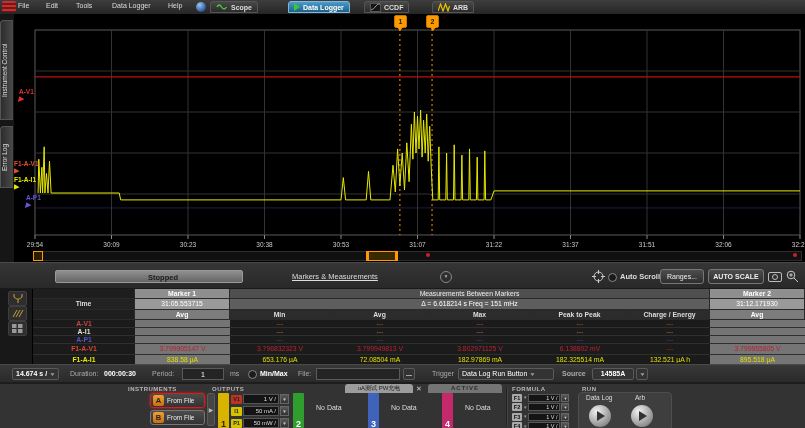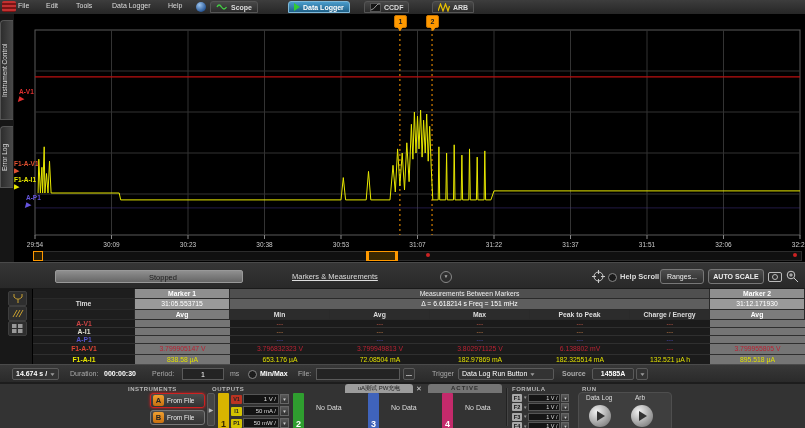--- a/index.html
+++ b/index.html
@@ -36,21 +36,21 @@
   .scroll-track{position:absolute;left:21px;top:237px;width:765px;height:8px;background:#101010;border:1px solid #2c2c2c;}
   .scroll-handle{position:absolute;left:352px;top:237px;width:26px;height:8px;background:#3a2800;
                  border:1px solid #ff9900;border-left:3px solid #ff9900;border-right:3px solid #ff9900;}
   .scroll-home{position:absolute;left:19px;top:237px;width:8px;height:8px;border:1px solid #ff9900;background:#2a1d00;}
   .tl-dot{position:absolute;width:4px;height:4px;border-radius:50%;background:#cc2222;}
 
   
   .ctoolbar{position:absolute;left:0;top:262px;width:805px;height:27px;background:linear-gradient(#353535,#292929);
             border-top:1px solid #4a4a4a;border-bottom:1px solid #1a1a1a;box-sizing:border-box;}
   .stopped-btn{position:absolute;left:55px;top:7px;width:188px;height:13px;border-radius:2px;
-               background:linear-gradient(#8f8f8f,#666);color:#1c1c1c;font-size:7.5px;font-weight:normal;
+               background:linear-gradient(#8f8f8f,#666);color:#1c1c1c;font-size:7.5px;font-weight:bold;
                text-align:center;line-height:13px;border:1px solid #999;box-sizing:border-box;padding-left:28px;}
   .mm-label{position:absolute;left:292px;top:9px;font-size:7.5px;color:#ddd;text-decoration:underline;}
   .mm-collapse{position:absolute;left:440px;top:8px;width:10px;height:10px;border:1px solid #888;border-radius:50%;
                font-size:5px;color:#aaa;text-align:center;line-height:9px;}
   .tbtn{position:absolute;top:6px;height:15px;border:1px solid #777;border-radius:3px;box-sizing:border-box;
         background:linear-gradient(#4d4d4d,#2e2e2e);color:#eee;font-size:7px;text-align:center;}
   .ticon{position:absolute;top:7px;}
   .asc-led{position:absolute;left:608px;top:10px;width:7px;height:7px;border-radius:50%;
            background:#1a1a1a;border:1px solid #888;}
   .asc-text{position:absolute;left:620px;top:9px;font-size:7.5px;color:#ddd;font-weight:bold;}
@@ -222,21 +222,21 @@
 
   <div class="ctoolbar">
     <div class="stopped-btn">Stopped</div>
     <span class="mm-label">Markers &amp; Measurements</span>
     <div class="mm-collapse">▼</div>
     <svg class="ticon" style="left:592px" width="13" height="13">
       <circle cx="6.5" cy="6.5" r="4.5" stroke="#ccc" fill="none"></circle>
         <path d="M6.5 0v4M6.5 9v4M0 6.5h4M9 6.5h4" stroke="#ccc"></path>
     </svg>
     <div class="asc-led"></div>
-    <span class="asc-text">Help Scroll</span>
+    <span class="asc-text">Auto Scroll</span>
     <div class="tbtn" style="left:660px;width:44px;line-height:13px">Ranges...</div>
     <div class="tbtn" style="left:708px;width:56px;line-height:13px;font-weight:bold">AUTO SCALE</div>
     <svg class="ticon" style="left:768px" width="15" height="13">
       <rect x="0.5" y="2.5" width="13" height="9" rx="1.5" stroke="#bbb" fill="none"></rect>
         <circle cx="7" cy="7" r="2.5" stroke="#bbb" fill="none"></circle>
     </svg>
     <svg class="ticon" style="left:786px" width="13" height="13">
       <circle cx="5" cy="5" r="3.8" stroke="#ccc" fill="none"></circle>
         <path d="M8 8l4 4M3.2 5h3.6M5 3.2v3.6" stroke="#ccc"></path>
     </svg>

